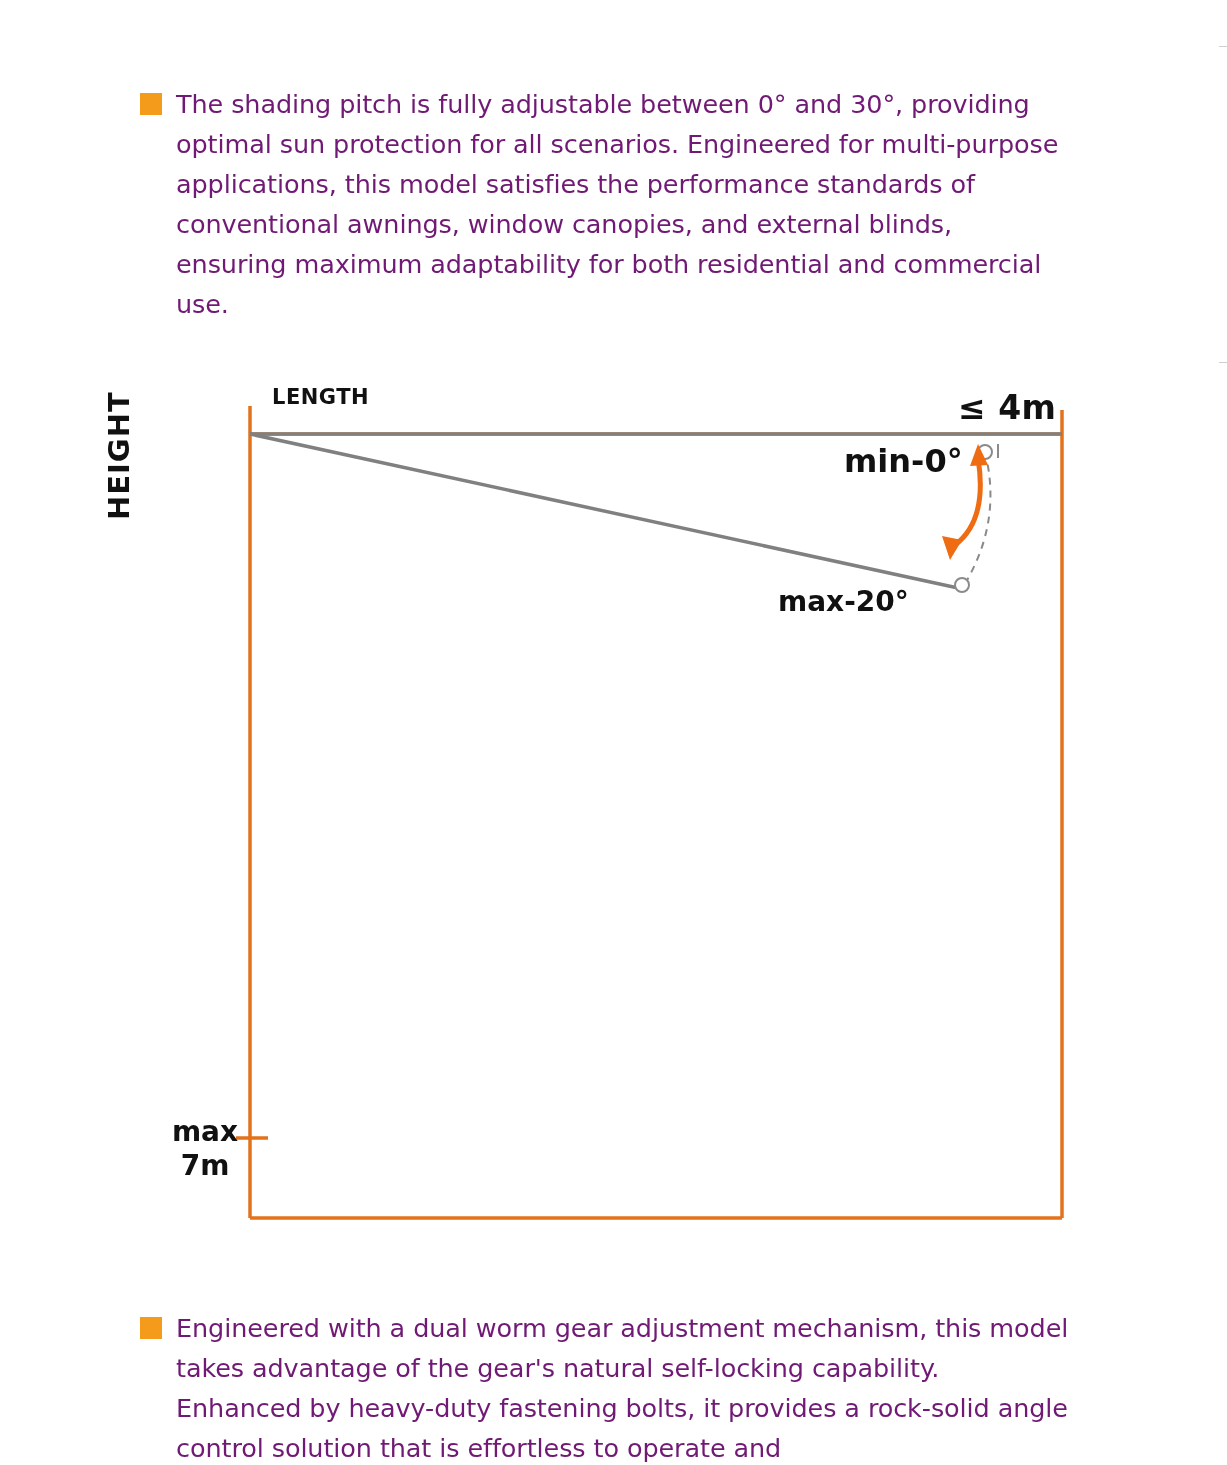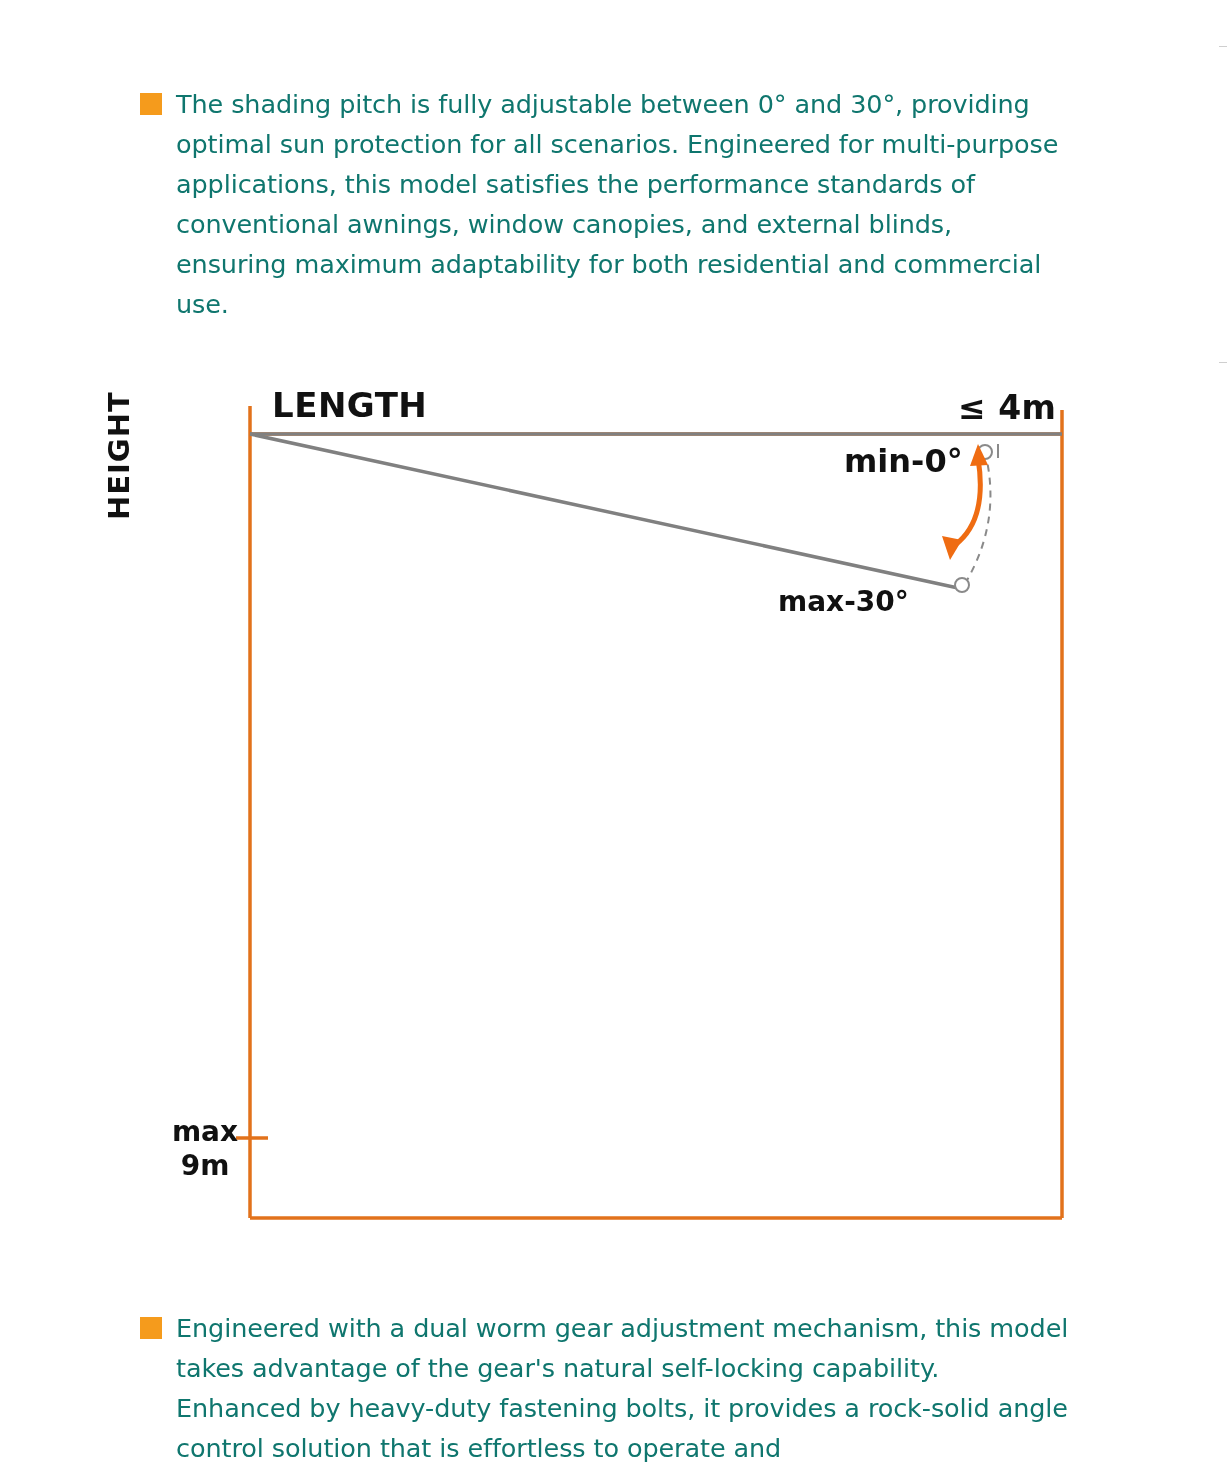--- a/index.html
+++ b/index.html
@@ -43,21 +43,21 @@
     width: 22px;
     height: 22px;
     background: #f59b1c;
     flex: 0 0 auto;
     margin-top: 9px;
     margin-right: 14px;
   }
   .bullet-text {
     font-size: 25.5px;
     line-height: 40px;
-    color: #0f766e;
+    color: #701a75;
     font-family: "DejaVu Sans", sans-serif;
     letter-spacing: -0.1px;
   }
 
   #intro-block { left: 140px; top: 84px; width: 930px; }
   #outro-block { left: 140px; top: 1308px; width: 930px; }
 
   
   #diagram {
     position: absolute;
@@ -68,21 +68,21 @@
   }
   #diagram svg { display: block; }
 
   .lbl {
     position: absolute;
     font-family: "DejaVu Sans", sans-serif;
     font-weight: bold;
     color: #111111;
     white-space: nowrap;
   }
-  #label-length { left: 132px; top: 15px; font-size: 34px; letter-spacing: 0.5px; }
+  #label-length { left: 132px; top: 15px; font-size: 21px; letter-spacing: 0.5px; }
   #label-4m     { left: 818px; top: 18px; font-size: 33px; letter-spacing: 0.5px; }
   #label-min    { left: 704px; top: 72px; font-size: 32px; }
   #label-max30  { left: 638px; top: 215px; font-size: 28px; }
   #label-height {
     left: -38px; top: 150px; font-size: 29px; letter-spacing: 1px;
     transform: rotate(-90deg); transform-origin: left top;
   }
   #label-max4m {
     left: 20px; top: 745px; font-size: 28px; line-height: 34px;
     text-align: center; width: 90px;
@@ -129,25 +129,25 @@
       <g>
         <path d="M 815 175 Q 848 150 838 88" stroke="#ef6c12" stroke-width="5" fill="none" stroke-linecap="round"></path>
         <polygon points="838,74 830,96 848,95" fill="#ef6c12"></polygon>
         <polygon points="810,190 802,166 822,170" fill="#ef6c12"></polygon>
       </g>
     </svg>
 
     <div class="lbl" id="label-length">LENGTH</div>
     <div class="lbl" id="label-4m">≤ 4m</div>
     <div class="lbl" id="label-min">min-0°</div>
-    <div class="lbl" id="label-max30">max-30°</div>
+    <div class="lbl" id="label-max30">max-20°</div>
     <div class="lbl" id="label-height">HEIGHT</div>
     <div class="lbl" id="label-max4m">
       <div>max</div>
-      <div>9m</div>
+      <div>7m</div>
     </div>
   </div>
 
   <div class="bullet-block" id="outro-block">
     <span class="bullet-square"></span>
     <span class="bullet-text">Engineered with a dual worm gear adjustment mechanism, this model takes advantage of the gear's natural self-locking capability. Enhanced by heavy-duty fastening bolts, it provides a rock-solid angle control solution that is effortless to operate and</span>
   </div>
 
 </div>
 

